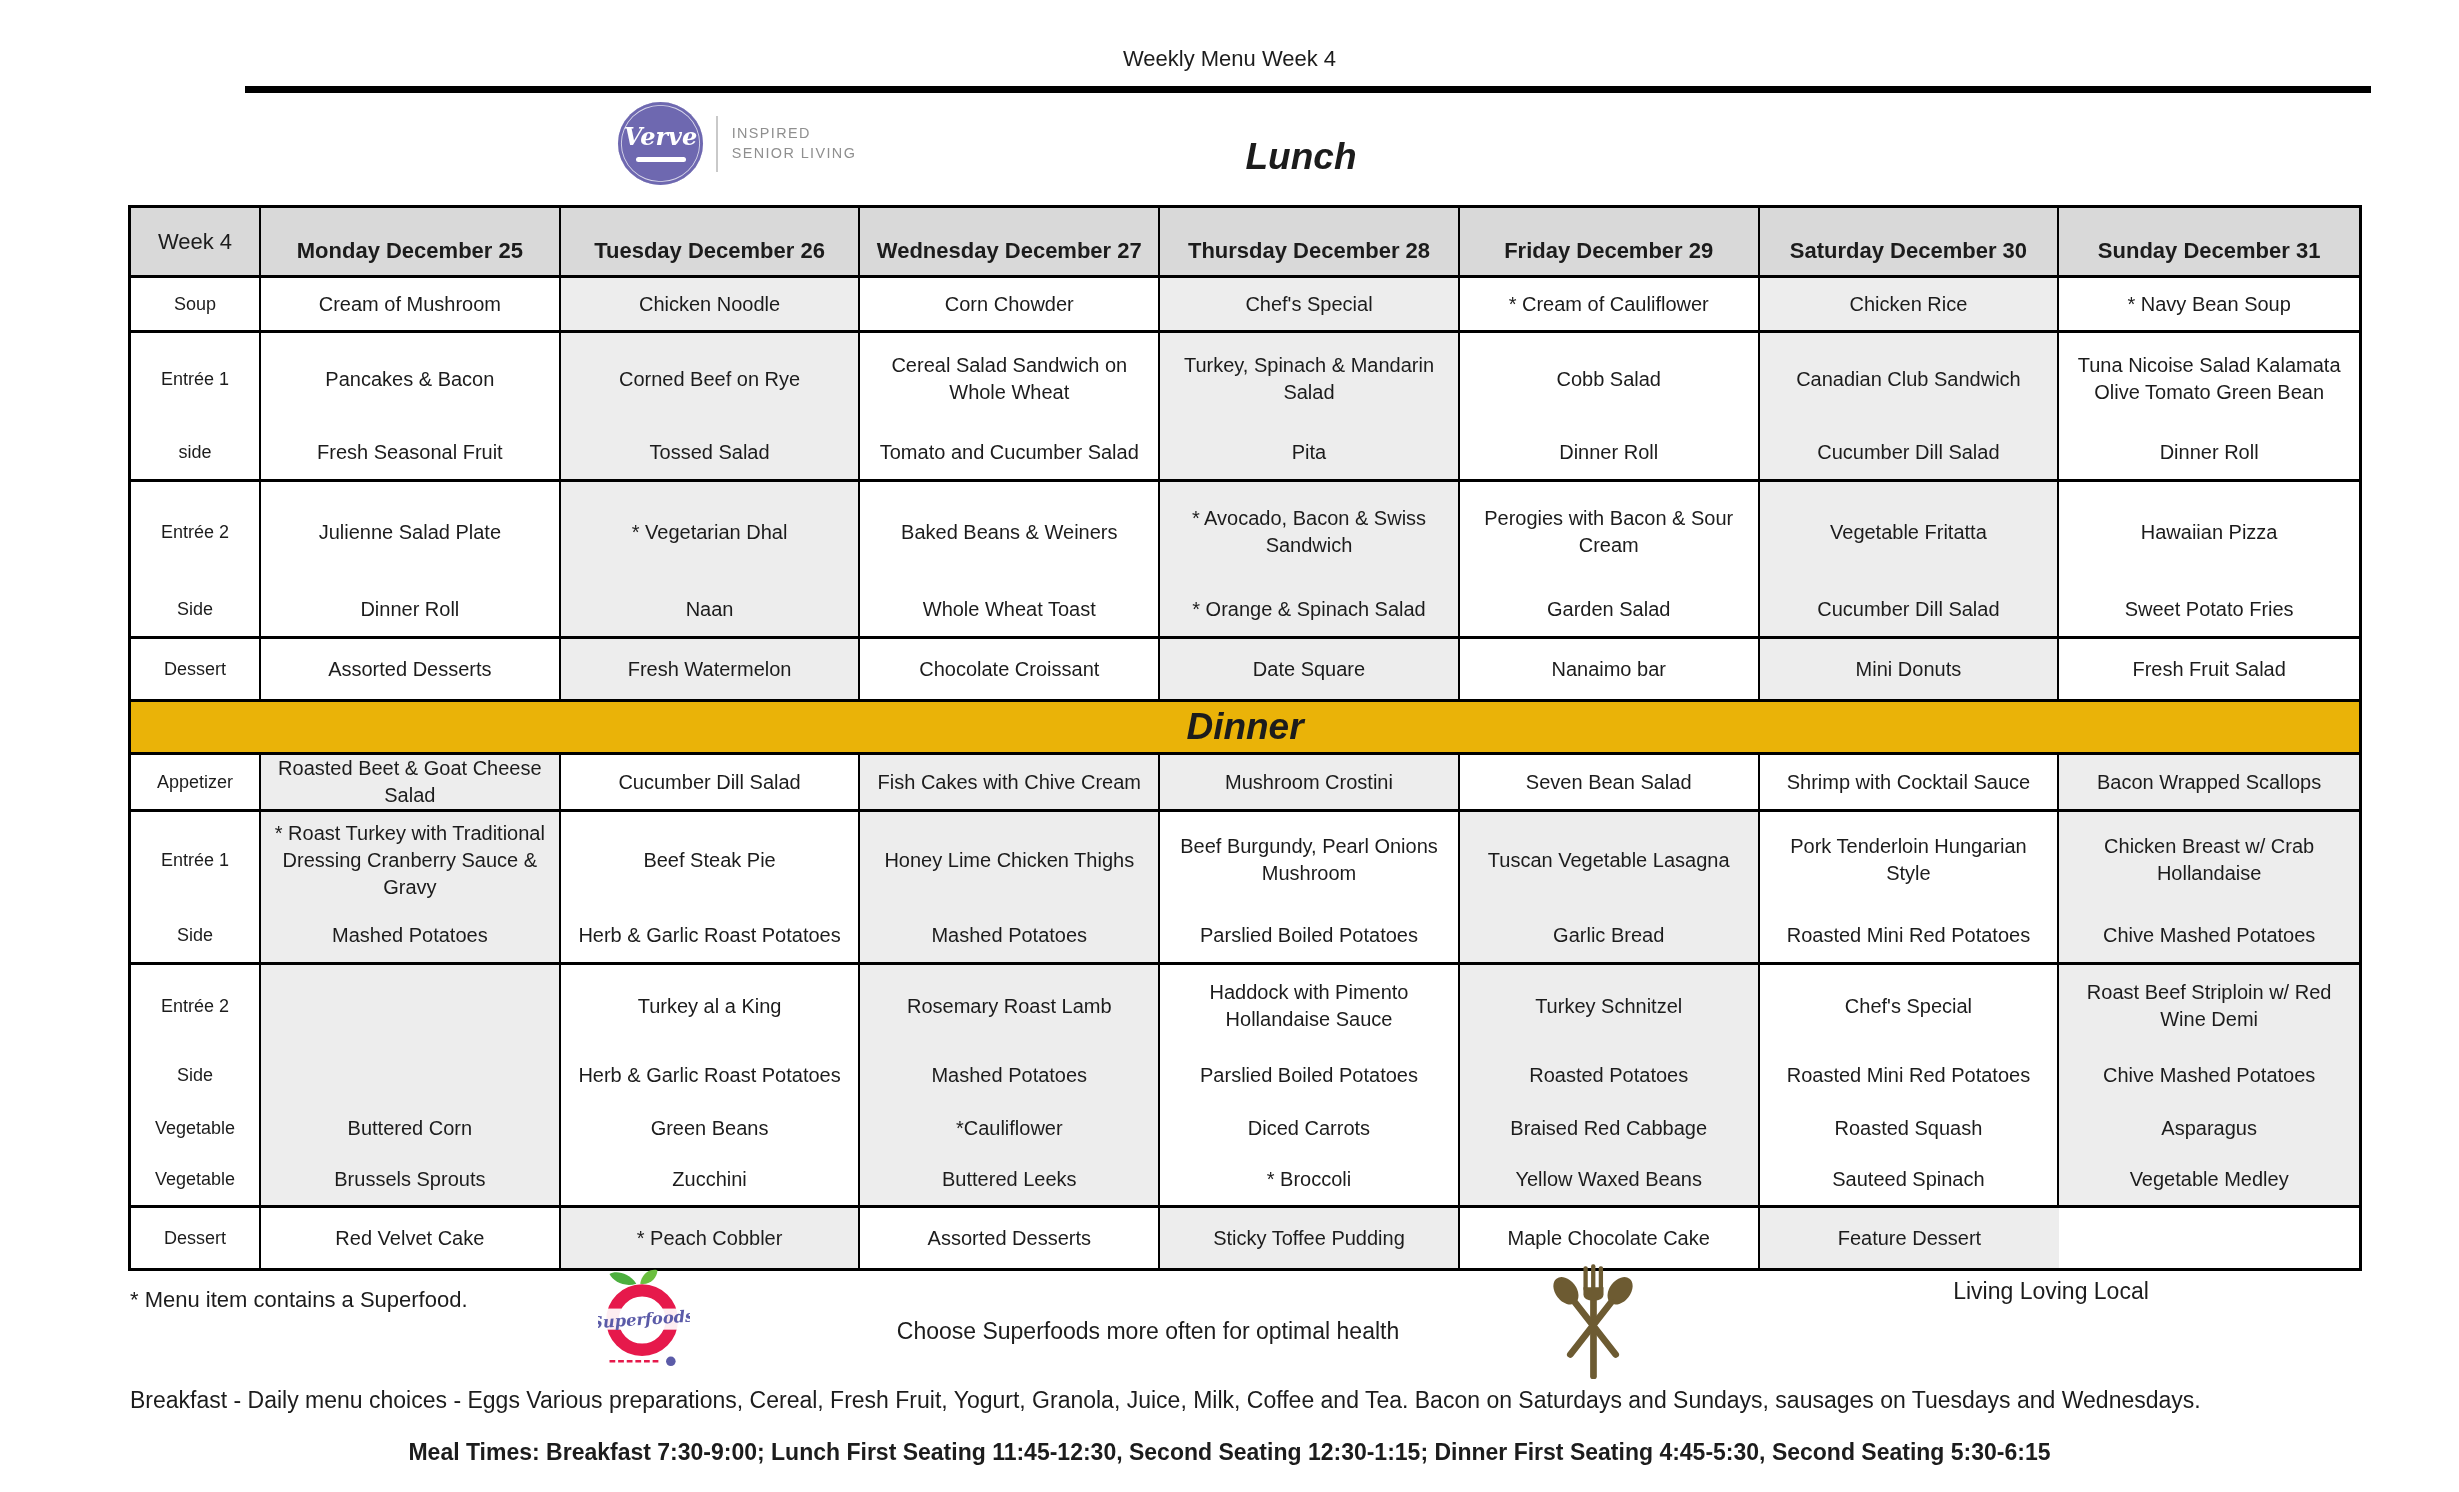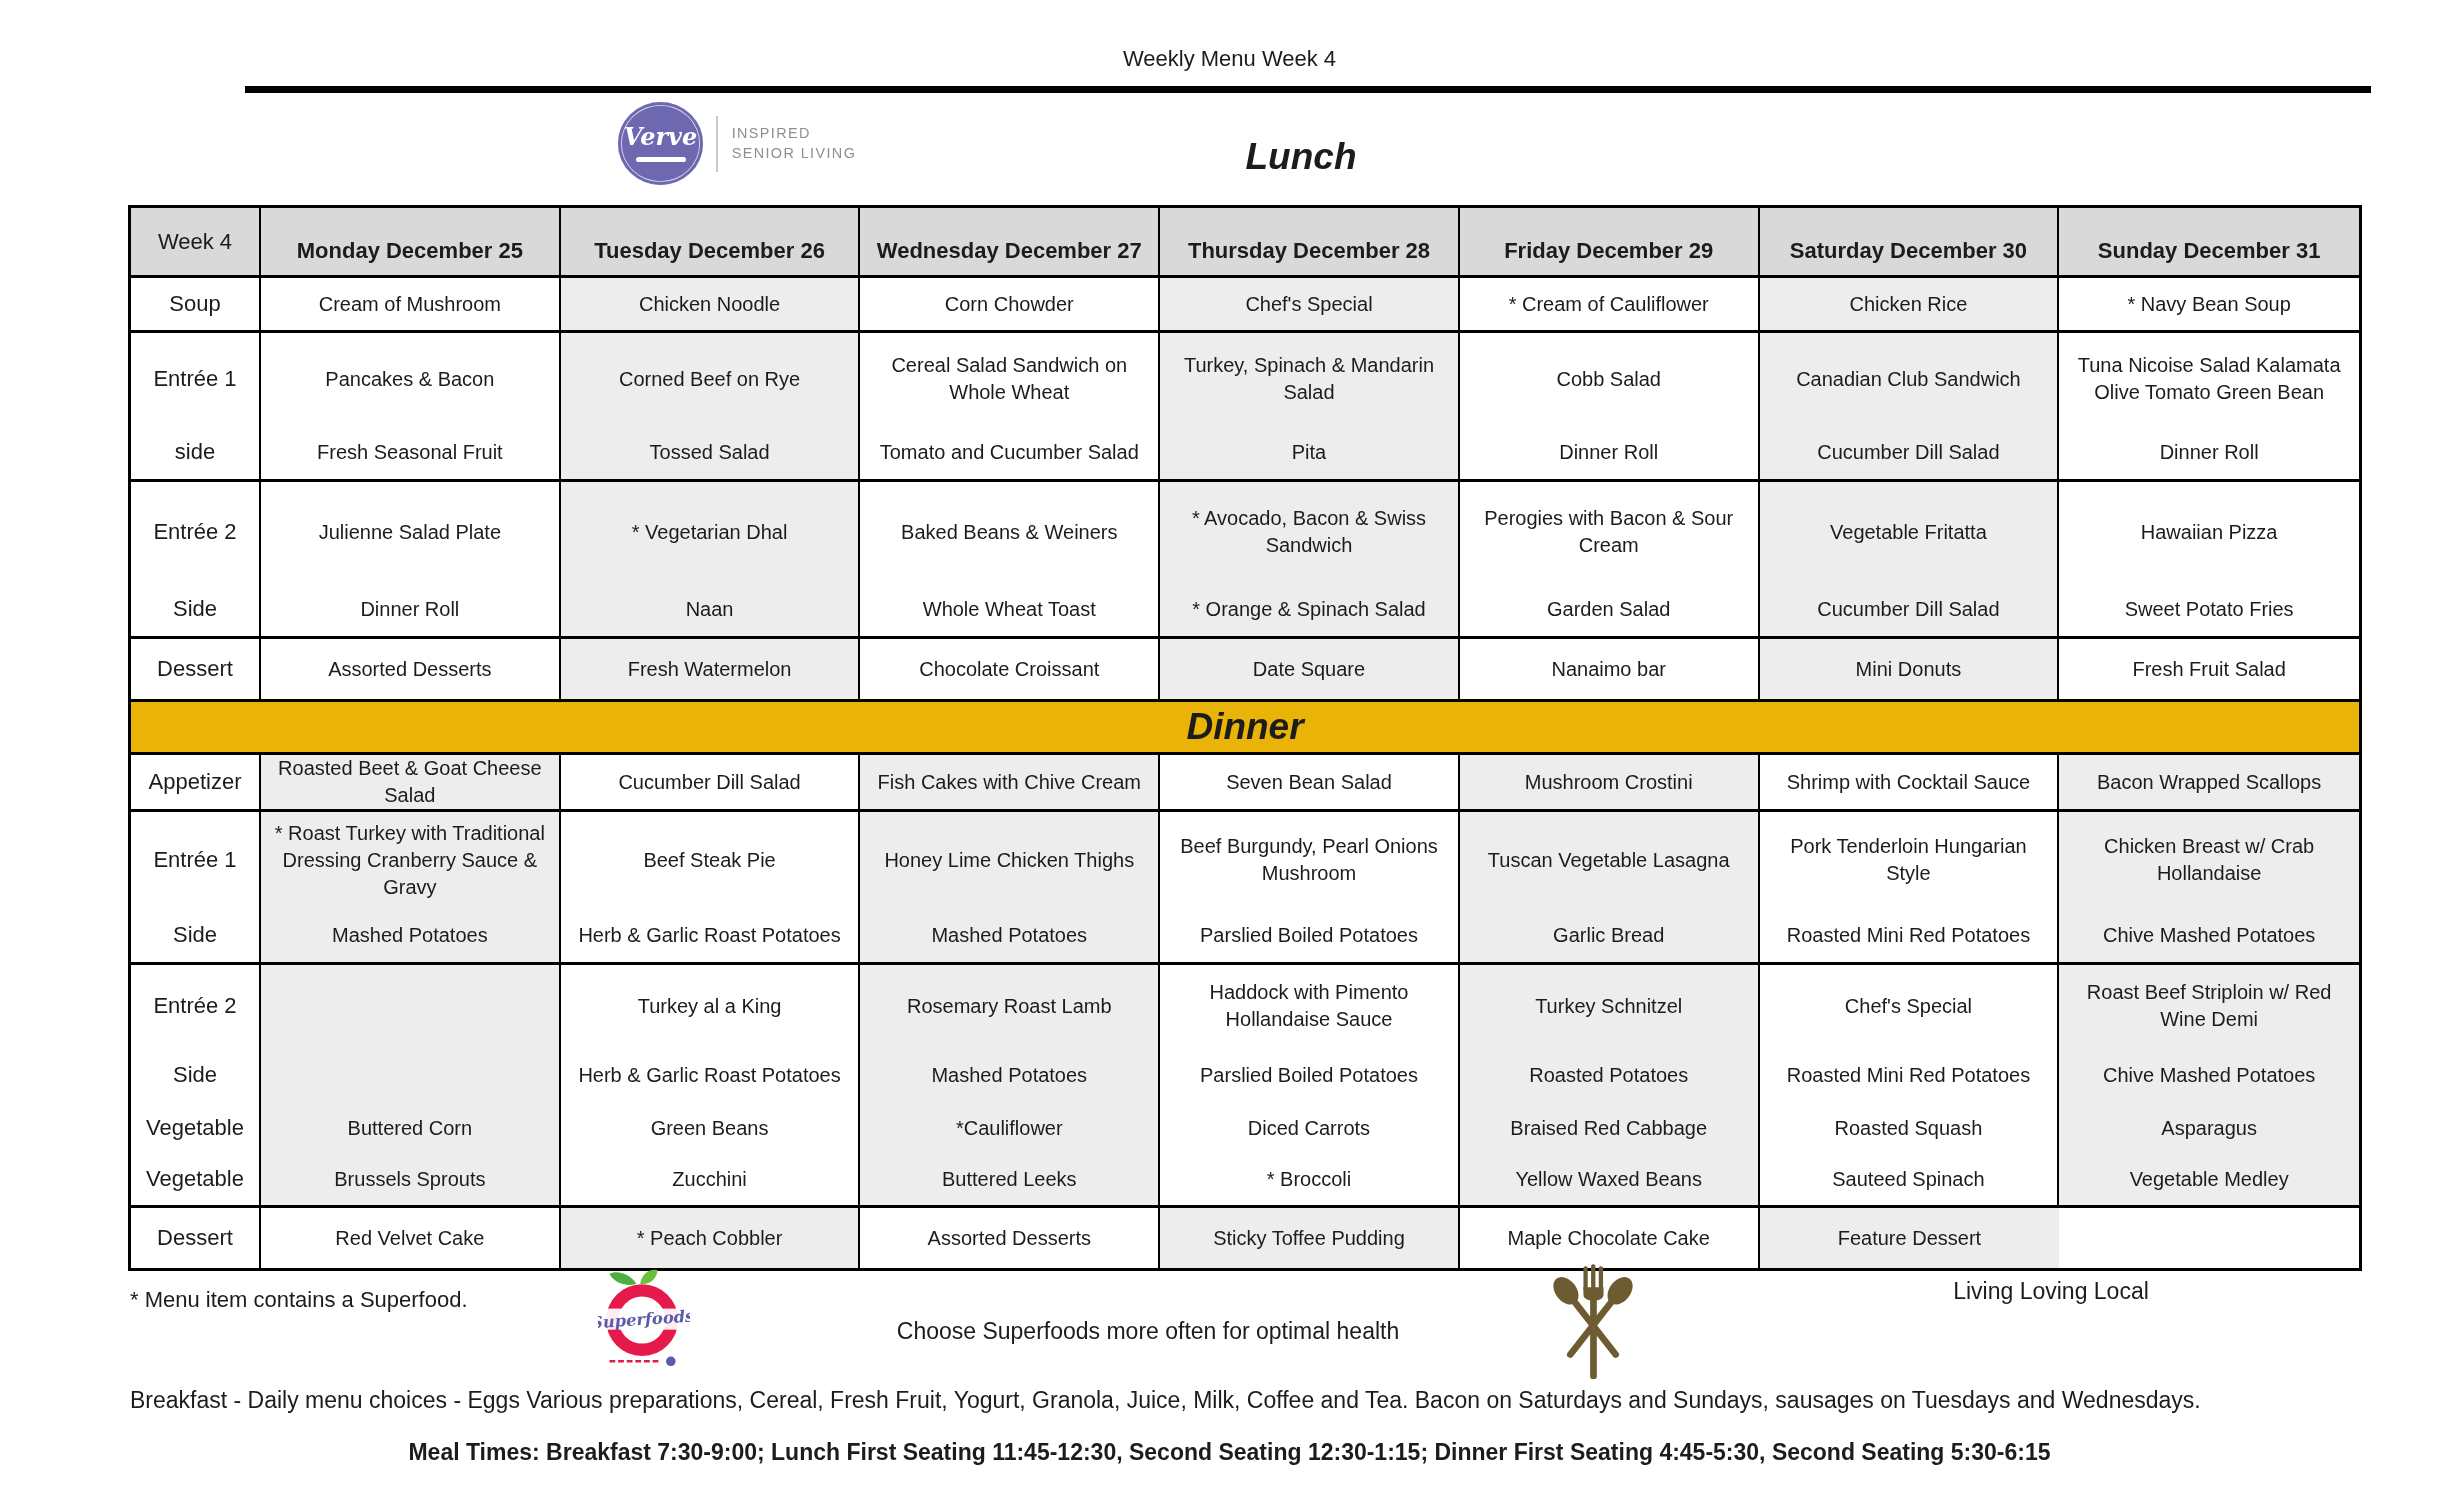--- a/index.html
+++ b/index.html
@@ -25,21 +25,21 @@
   
   .menu-table{position:absolute;left:128px;top:205px;width:2234px;border:3.8px solid #000;box-sizing:border-box;background:#fff;}
   .band{display:grid;grid-template-columns:130px repeat(7,1fr);border-bottom:3.8px solid #000;box-sizing:content-box;}
   .band:last-child{border-bottom:none;}
   .c{border-right:2.9px solid #000;display:flex;align-items:center;justify-content:center;
      text-align:center;padding:1.9px 9.6px;font-size:20px;line-height:1.35;box-sizing:border-box;overflow:hidden;}
   .c:last-child{border-right:none;}
   .g{background:#ededed;}
   .hdr{background:#d9d9d9;font-weight:bold;font-size:22px;align-items:flex-end;padding-bottom:9.6px;}
   .wk{background:#d9d9d9;font-weight:normal;font-size:22px;align-items:center;padding-bottom:1.9px;}
-  .lbl{font-size:22px;}
+  .lbl{font-size:18px;}
   .blk2{display:grid;grid-template-rows:1fr 54px;padding:0;align-items:stretch;}
   .blk4{display:grid;grid-template-rows:1fr 56px 50px 52px;padding:0;align-items:stretch;}
   .ln{display:flex;align-items:center;justify-content:center;text-align:center;padding:1.9px 9.6px;line-height:1.35;}
   .title-band{display:block;background:#eab308;}
   .title-cell{height:100%;display:flex;align-items:center;justify-content:center;
               font-size:37px;font-style:italic;font-weight:bold;}
 
   
   .sf-note{position:absolute;left:130px;top:1287px;font-size:22px;}
   .choose{position:absolute;left:1148px;top:1318px;transform:translateX(-50%);font-size:23px;white-space:nowrap;text-align:center;}
@@ -178,22 +178,22 @@
 
     <div class="band title-band" style="height:50px">
       <div class="title-cell">Dinner</div>
     </div>
 
     <div class="band" style="height:54px">
       <div class="c lbl">Appetizer</div>
       <div class="c g">Roasted Beet &amp; Goat Cheese Salad</div>
       <div class="c">Cucumber Dill Salad</div>
       <div class="c g">Fish Cakes with Chive Cream</div>
+      <div class="c g">Mushroom Crostini</div>
       <div class="c">Seven Bean Salad</div>
-      <div class="c g">Mushroom Crostini</div>
       <div class="c">Shrimp with Cocktail Sauce</div>
       <div class="c g">Bacon Wrapped Scallops</div>
     </div>
 
     <div class="band" style="height:150px">
       <div class="c blk2">
         <div class="ln lbl">Entrée 1</div>
         <div class="ln lbl">Side</div>
       </div>
       <div class="c blk2 g">

